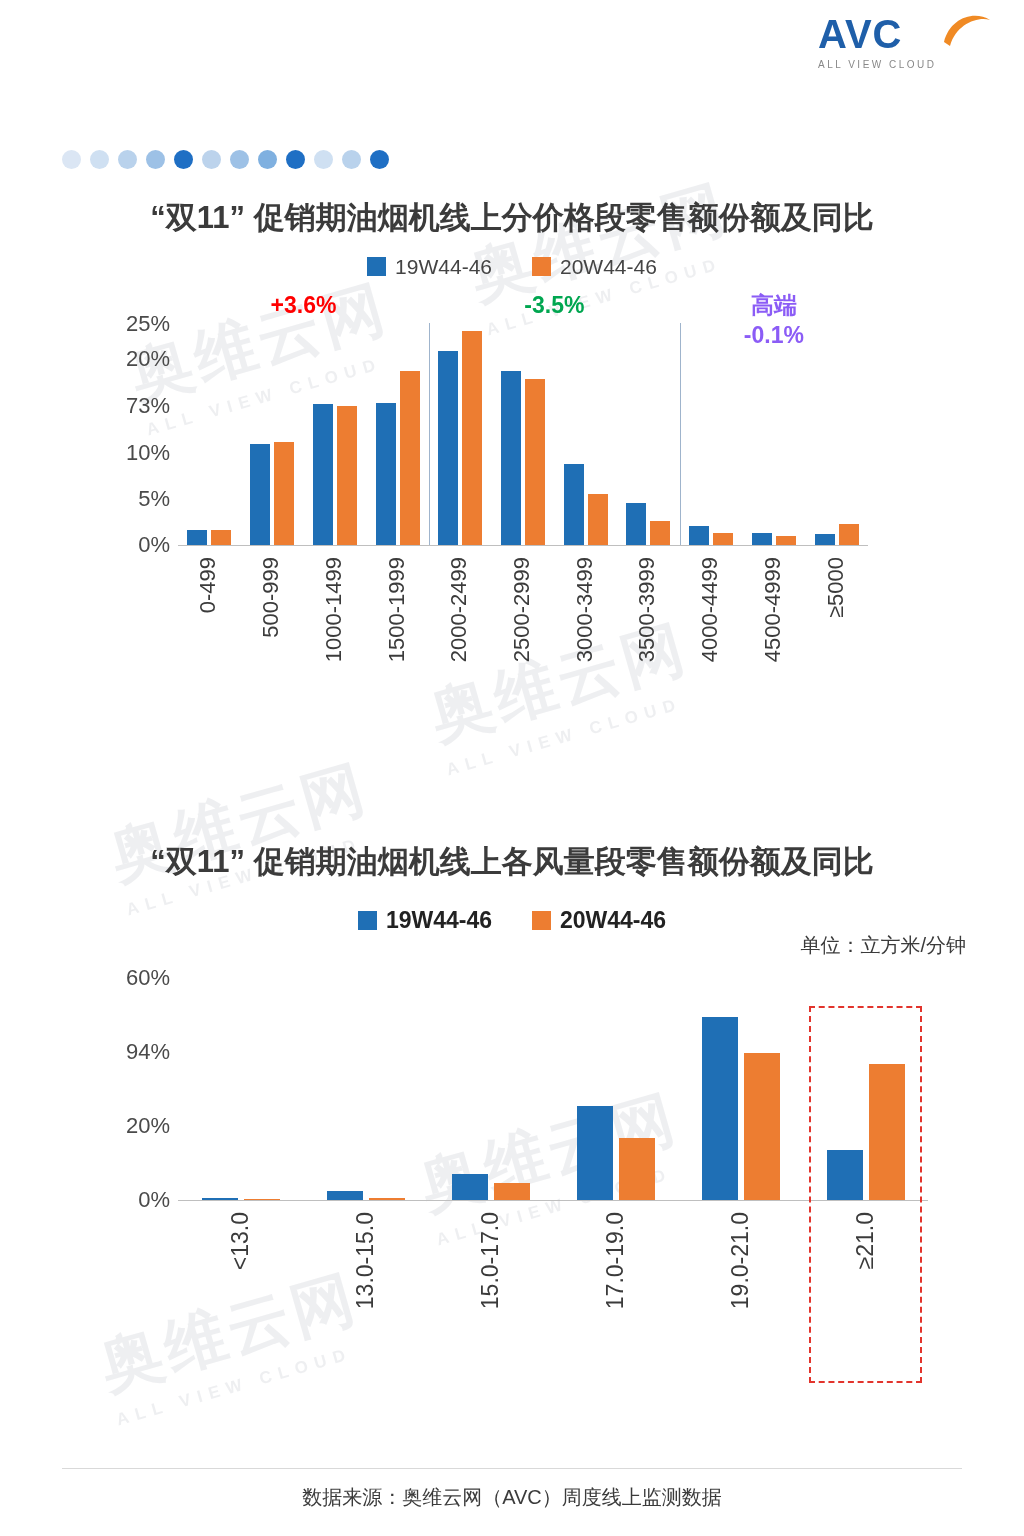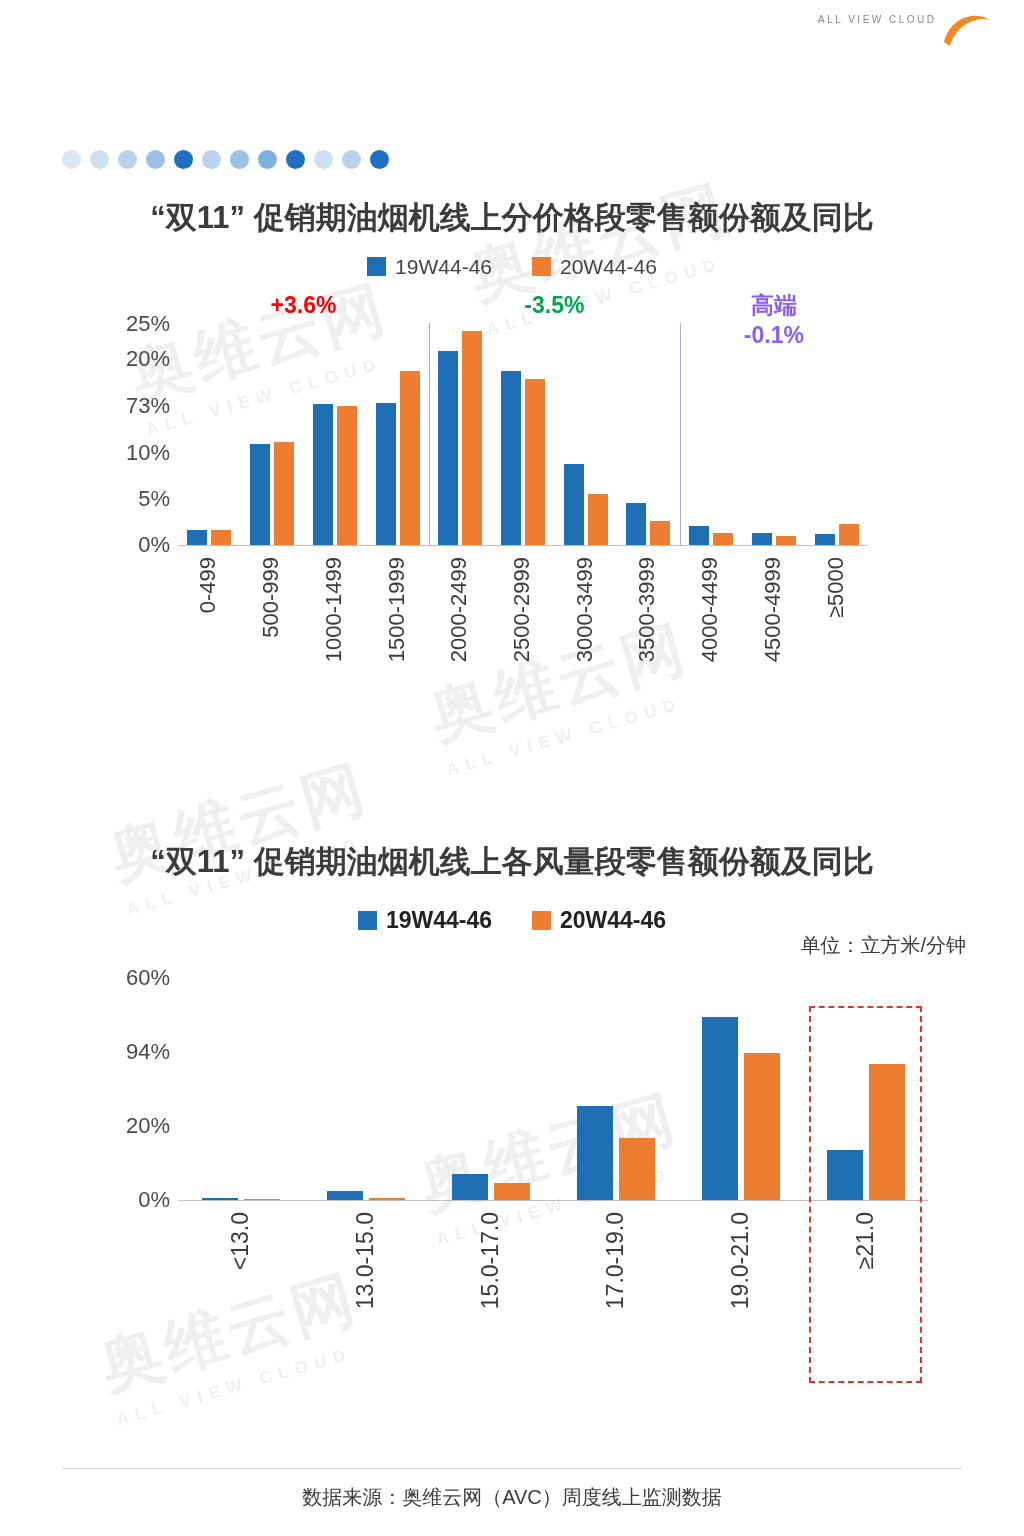--- a/index.html
+++ b/index.html
@@ -99,20 +99,21 @@
   <span class="big">奥维云网</span>
   <span class="small">ALL VIEW CLOUD</span>
 </div>
 
 <div class="header">
   <div class="logo">
     <svg class="logo-swoosh" viewBox="0 0 54 46">
       <path d="M4 34 C 10 10, 34 2, 50 12 C 38 8, 16 16, 10 38 Z" fill="#f08a24"></path>
       <path d="M10 42 C 18 20, 38 12, 52 20 C 40 18, 22 26, 16 44 Z" fill="#1f5fa9" opacity="0.0"></path>
     </svg>
+    <div class="logo-text">AVC</div>
     <div class="logo-sub">ALL VIEW CLOUD</div>
   </div>
   <div class="dots" id="dots">
       <span class="dot" style="background: rgb(219, 230, 244);"></span>
       <span class="dot" style="background: rgb(207, 224, 242);"></span>
       <span class="dot" style="background: rgb(185, 210, 236);"></span>
       <span class="dot" style="background: rgb(157, 193, 230);"></span>
       <span class="dot" style="background: rgb(31, 111, 196);"></span>
       <span class="dot" style="background: rgb(188, 211, 236);"></span>
       <span class="dot" style="background: rgb(157, 193, 230);"></span>

